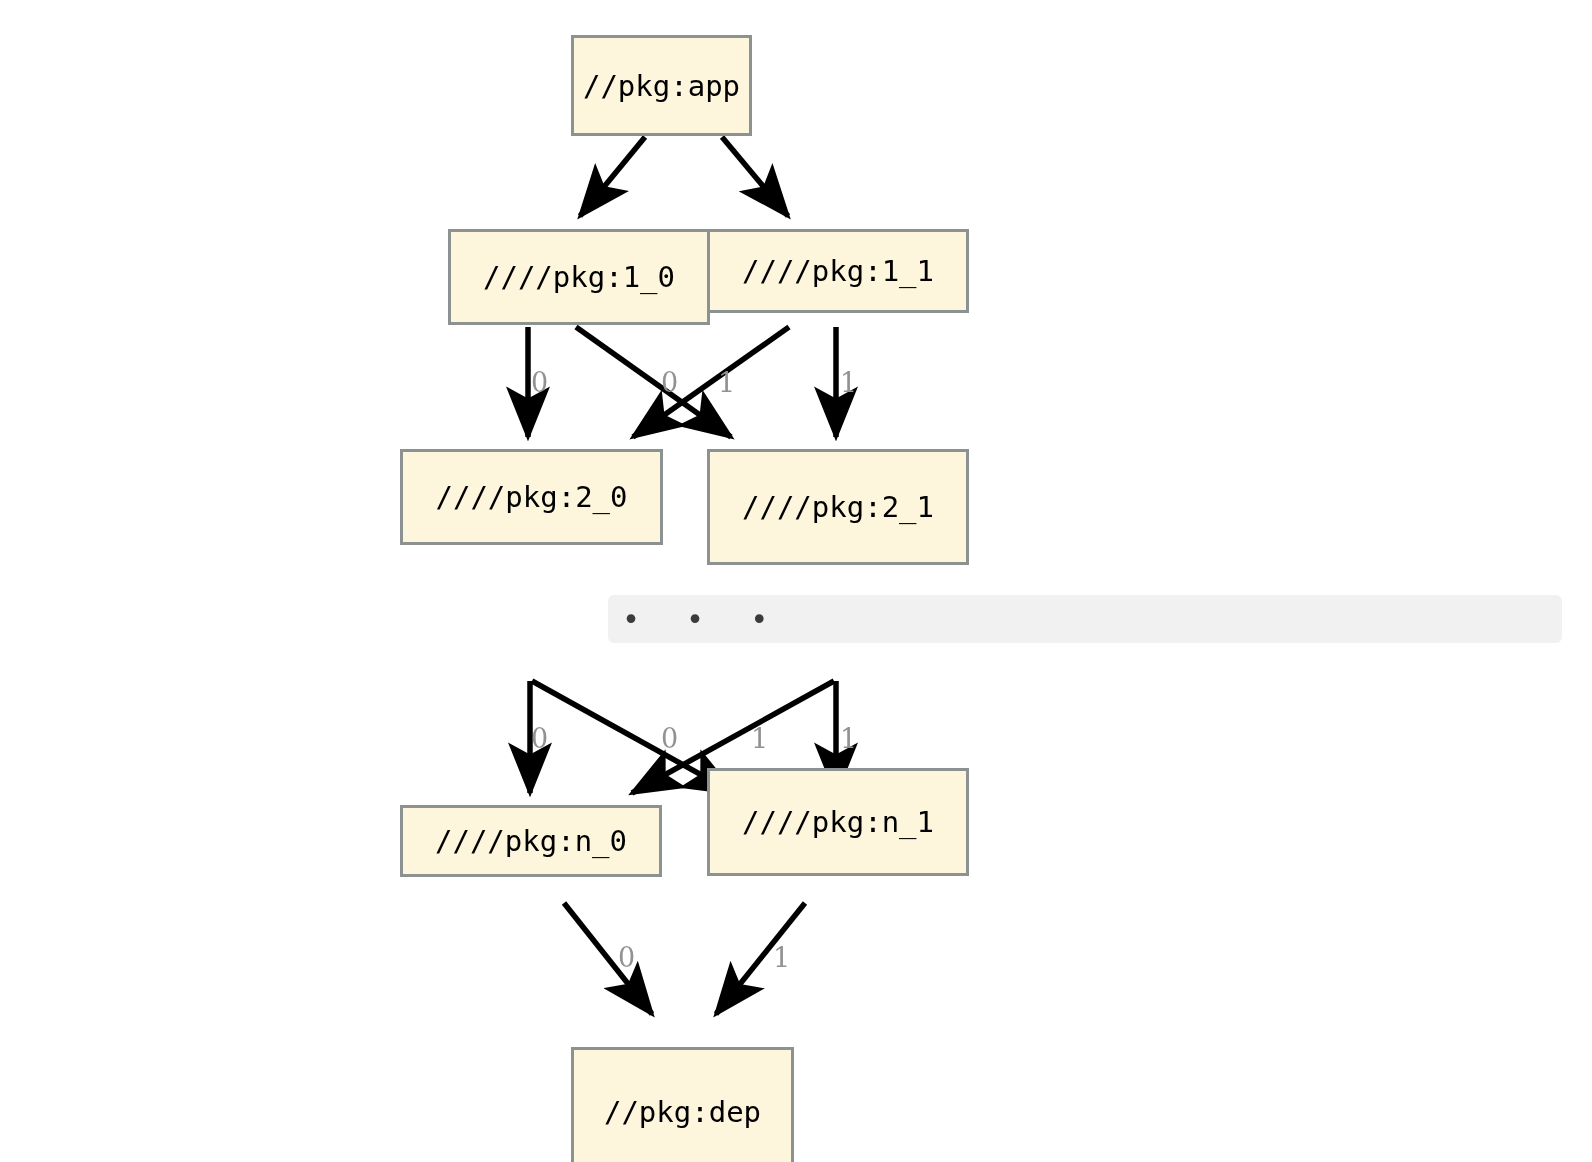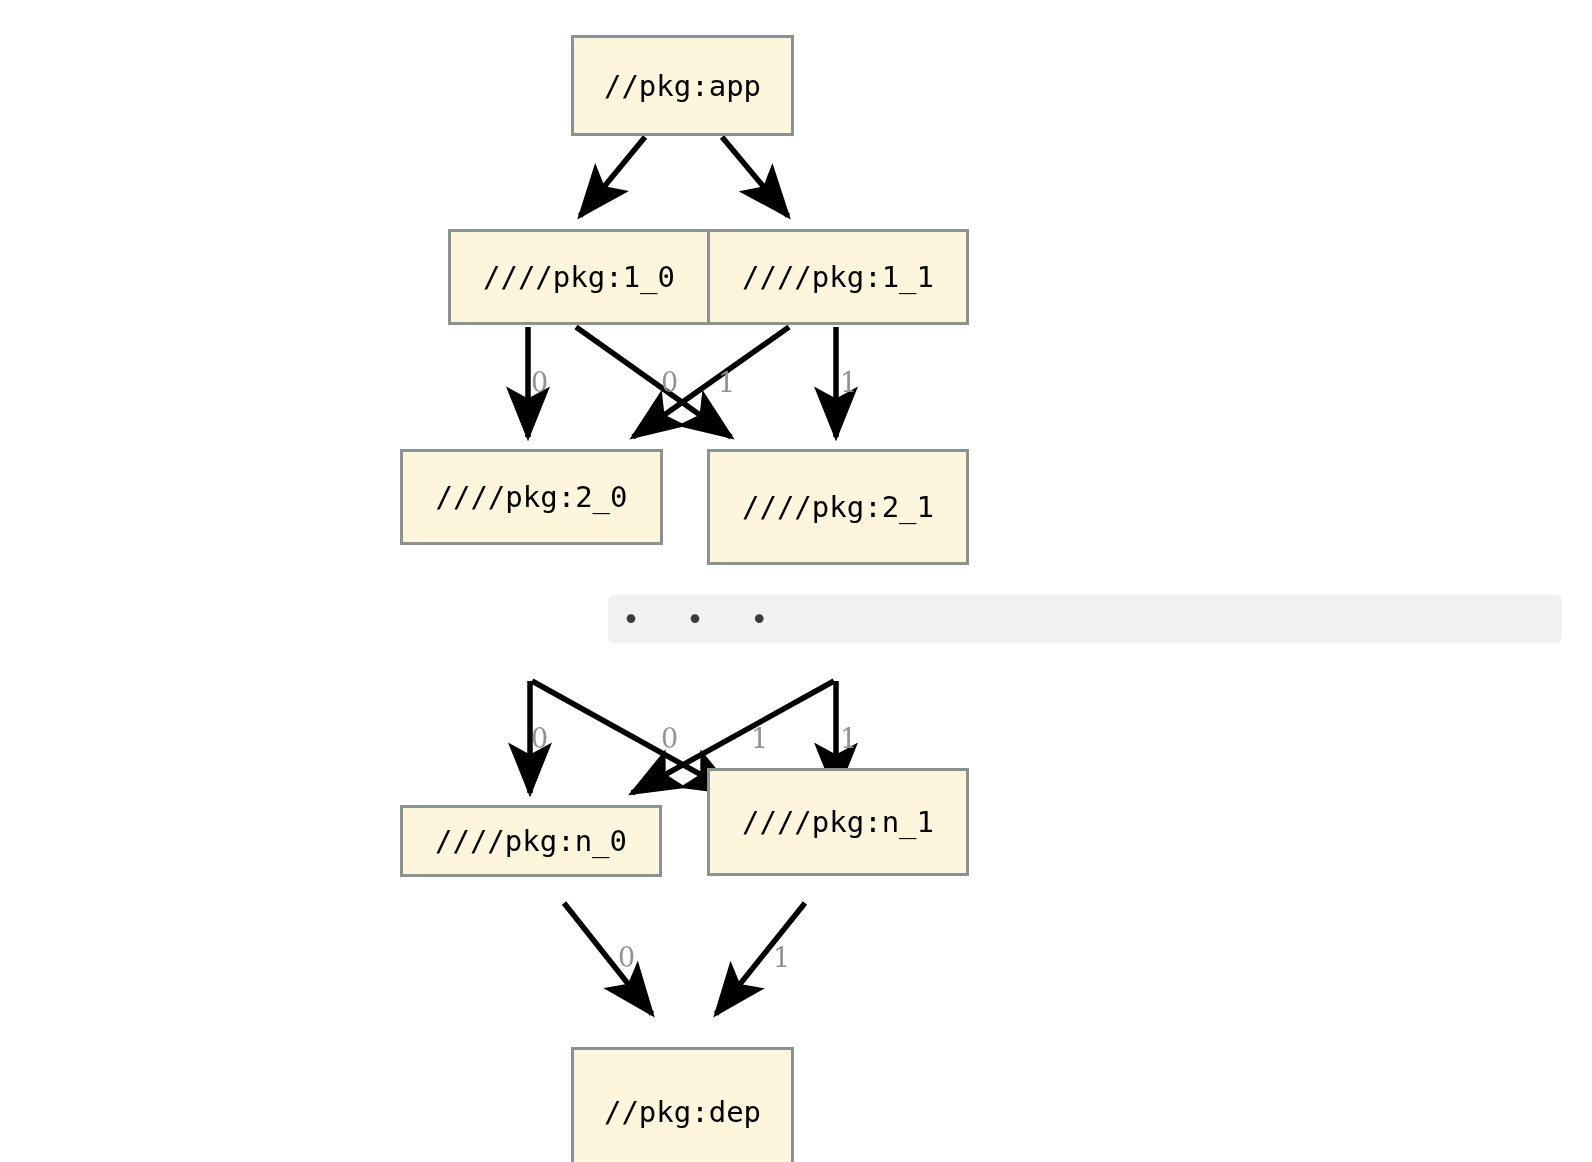--- a/index.html
+++ b/index.html
@@ -112,29 +112,29 @@
 
   <g>
     <path d="M564,903 L652,1014" stroke="#000000" stroke-width="5.5" fill="none" marker-end="url(#arrowhead)"></path>
   </g>
 
   <g>
     <path d="M805,903 L716,1014" stroke="#000000" stroke-width="5.5" fill="none" marker-end="url(#arrowhead)"></path>
   </g>
 </svg>
 
-<div class="node-box" style="left:571px; top:35px; width:223px; height:101px;">
+<div class="node-box" style="left:571px; top:35px; width:181px; height:101px;">
   <span class="node-label">//pkg:app</span>
 </div>
 
 <div class="node-box" style="left:400px; top:229px; width:262px; height:96px;margin-left:48px;">
   <span class="node-label">////pkg:1_0</span>
 </div>
 
-<div class="node-box" style="left:707px; top:229px; width:262px; height:96px;">
+<div class="node-box" style="left:707px; top:229px; width:262px; height:84px;">
   <span class="node-label">////pkg:1_1</span>
 </div>
 
 <div class="node-box" style="left:400px; top:449px; width:263px; height:96px;">
   <span class="node-label">////pkg:2_0</span>
 </div>
 
 <div class="node-box" style="left:707px; top:449px; width:262px; height:116px;text-align:center;">
   <span class="node-label">////pkg:2_1</span>
 </div>

